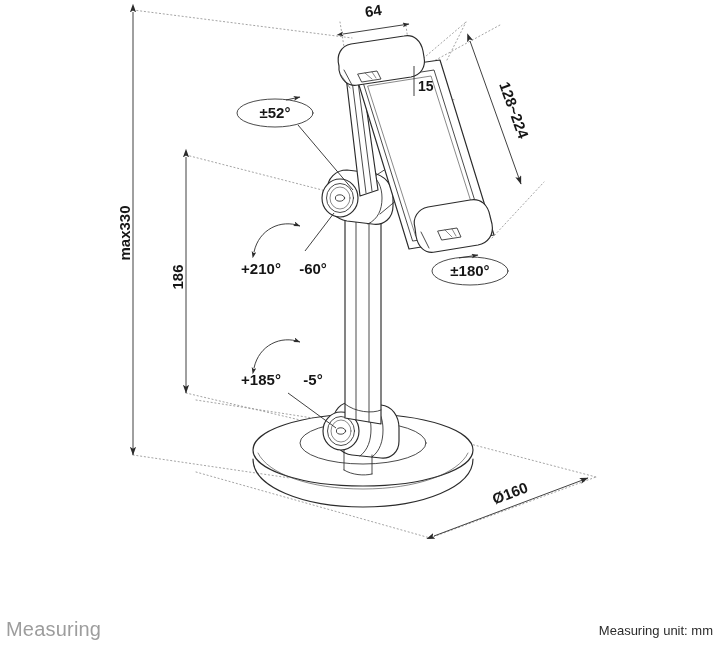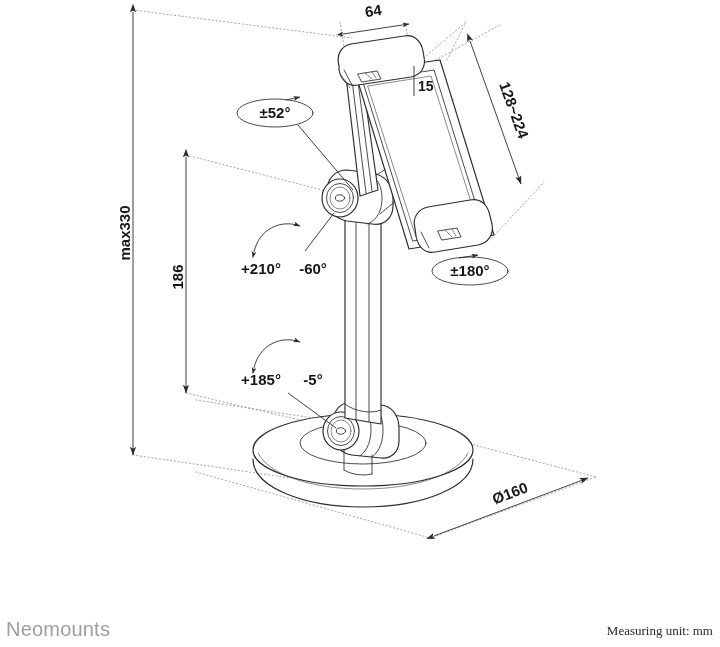--- a/index.html
+++ b/index.html
@@ -40,21 +40,21 @@
   }
 
   .footer-left{
     position:absolute;left:6px;top:618px;
     font-size:20px;color:#9d9d9d;letter-spacing:.2px;
     font-family:"Liberation Sans","DejaVu Sans",sans-serif;
   }
   .footer-right{
     position:absolute;right:7px;top:623px;
     font-size:13px;color:#2b2b2b;
-    font-family:Liberation Serif, serif;
+    font-family:Liberation Sans, sans-serif;
   }
 </style>
 </head>
 <body>
 
 <div id="drawing-root">
 
 <svg id="drawing" viewBox="0 0 720 647" xmlns="http://www.w3.org/2000/svg">
 
   <defs>
@@ -262,16 +262,16 @@
 
   <g>
     <path class="dimline" d="M254,368 C259,345 281,335 300,342" marker-start="url(#ar-sm-start)" marker-end="url(#ar-sm)"></path>
     <text class="dimtext" x="261" y="381" text-anchor="middle">+185°</text>
     <text class="dimtext" x="313" y="381" text-anchor="middle">-5°</text>
     <path class="leader" d="M288,393 L336,428"></path>
   </g>
 
 </svg>
 
-<div class="footer-left">Neomounts</div>
+<div class="footer-left">Measuring</div>
 <div class="footer-right">Measuring unit: mm</div>
 
 </div>
 
 </body></html>

